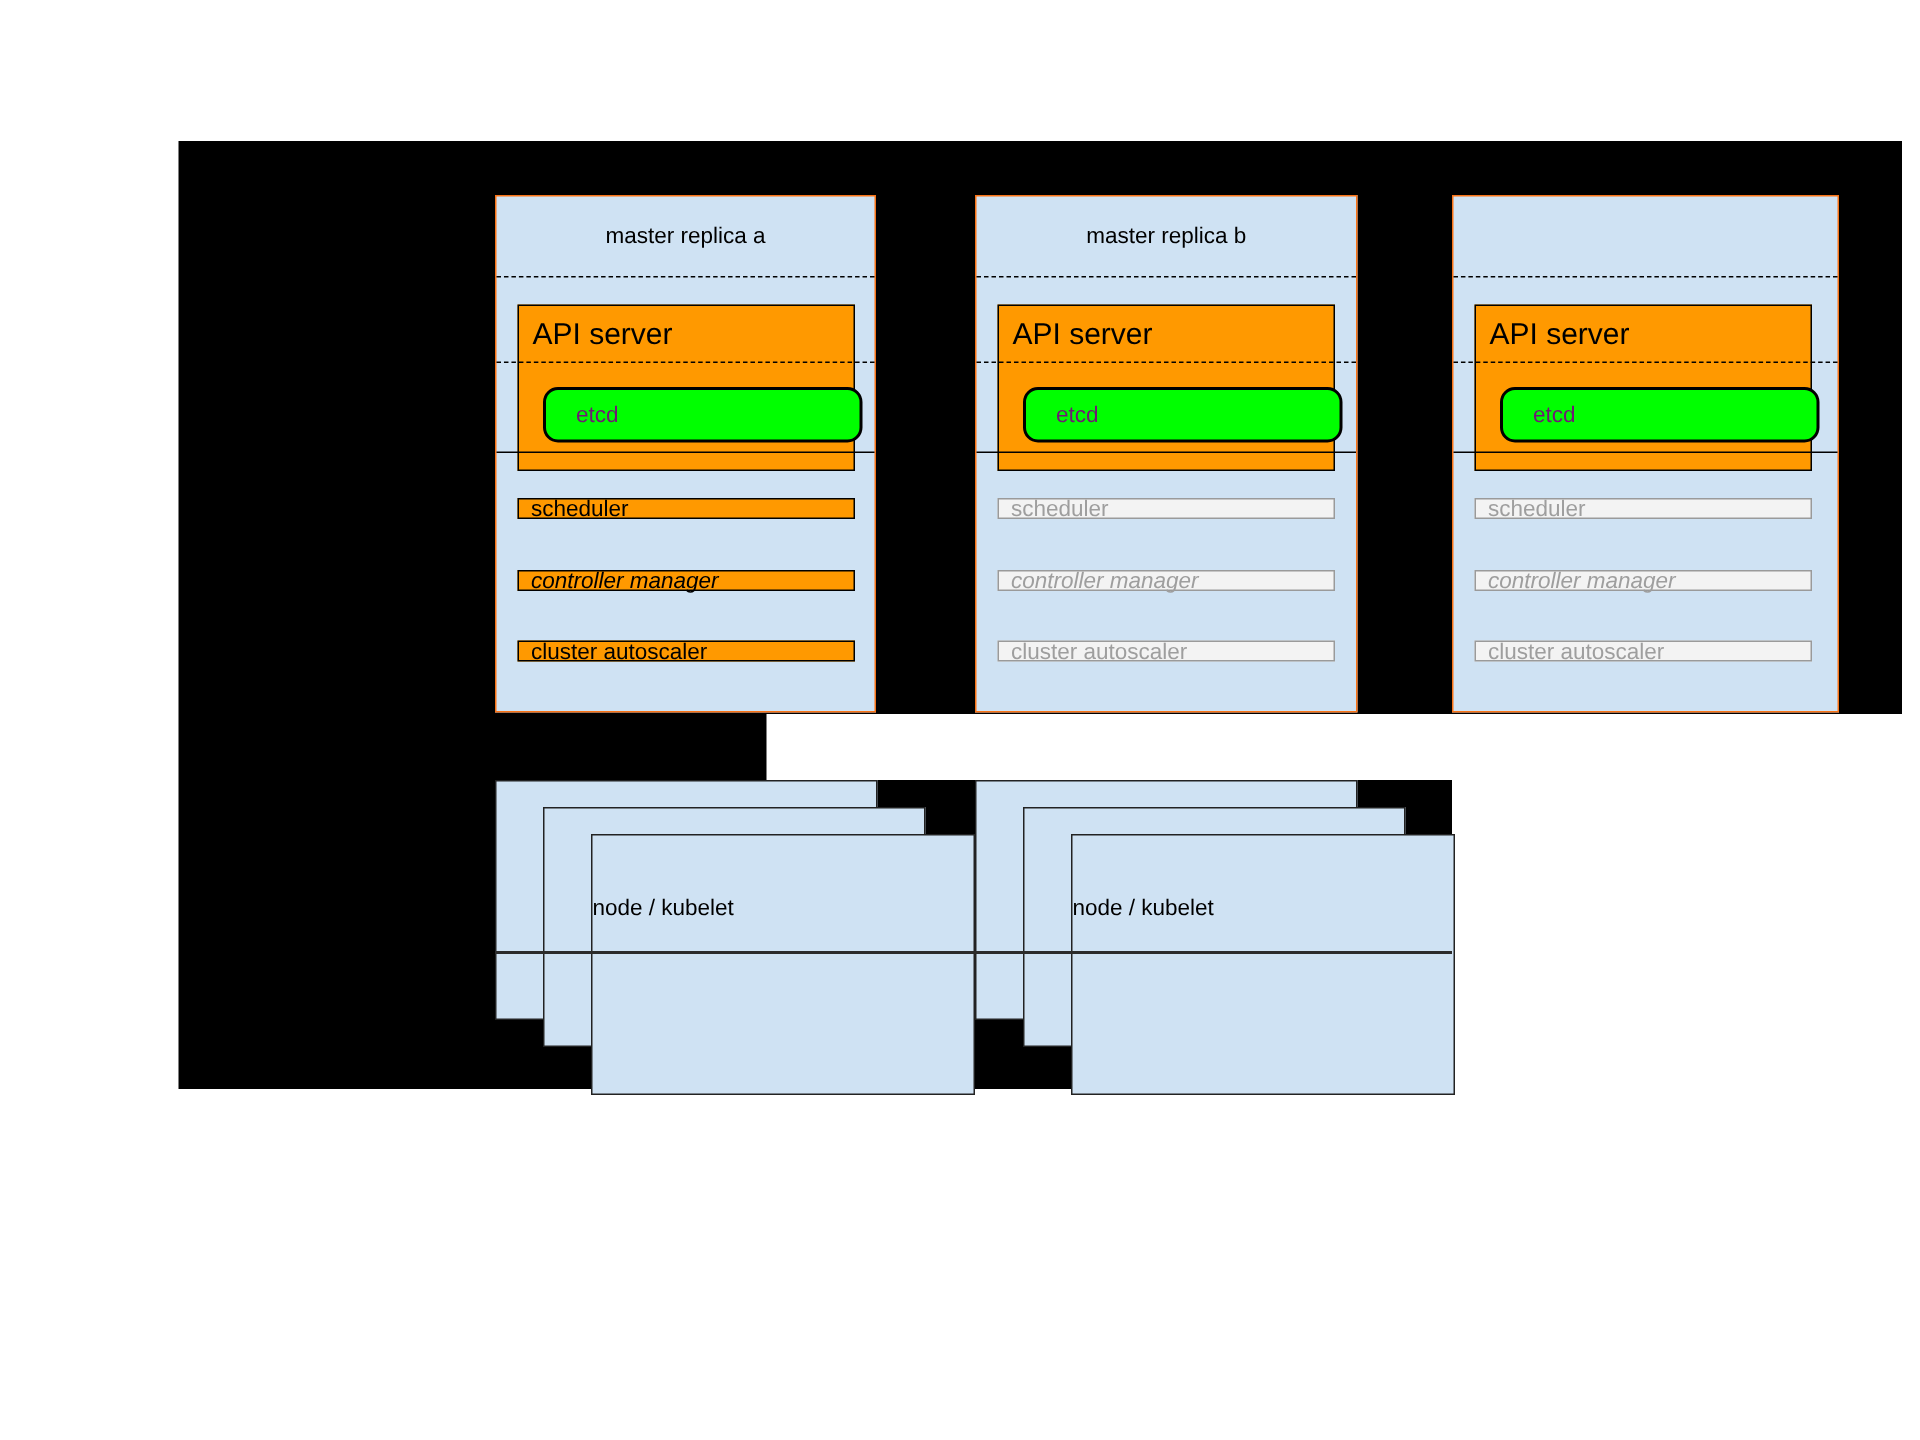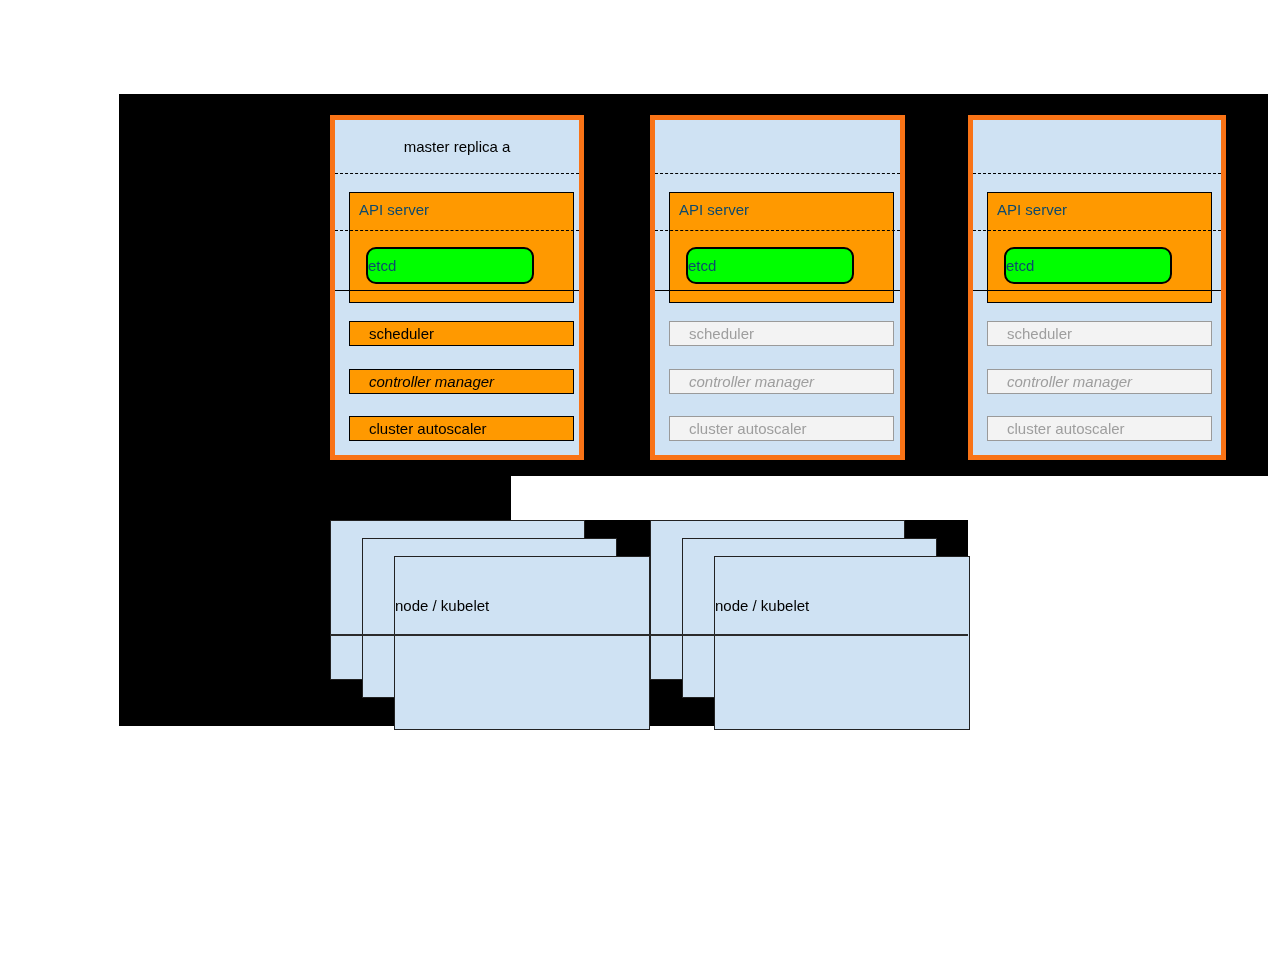--- a/index.html
+++ b/index.html
@@ -8,22 +8,22 @@
     position: relative; width: 1280px; height: 960px;
     background: #ffffff; overflow: hidden;
   }
 
   
   .panel-main  { position: absolute; left: 119px; top: 94px;  width: 1149px; height: 382px; background: #000; }
   .panel-left  { position: absolute; left: 119px; top: 476px; width: 392px;  height: 250px; background: #000; }
 
   
   .replica {
-    position: absolute; top: 115px; height: 345px;
-    background: #cfe2f3; border: 5px solid #f97316;
+    position: absolute; top: 130px; height: 345px;
+    background: #cfe2f3; border: 1px solid #f97316;
   }
   .replica-a { left: 330px; width: 254px; }
   .replica-b { left: 650px; width: 255px; }
   .replica-c { left: 968px; width: 258px; }
 
   .replica-title {
     position: absolute; left: 0; top: 0; width: 100%; height: 53px;
     display: flex; align-items: center; justify-content: center;
     font-size: 15px; color: #000;
   }
@@ -31,31 +31,31 @@
   .divider.dashed { border-top: 1px dashed #000; }
   .divider.solid  { border-top: 1px solid  #000; }
   .div-title { top: 53px; }
   .div-mid   { top: 110px; }
   .div-low   { top: 170px; }
 
   .api-box {
     position: absolute; left: 14px; top: 72px; width: 225px; height: 111px;
     background: #ff9900; border: 1px solid #000; z-index: 2;
   }
-  .api-label { padding: 8px 4px 0 9px; font-size: 15px; color: #0c4a6e; }
+  .api-label { padding: 8px 4px 0 9px; font-size: 20px; color: #000000; }
   .etcd-box {
-    position: absolute; left: 16px; top: 54px; width: 168px; height: 37px;
+    position: absolute; left: 16px; top: 54px; width: 213px; height: 37px;
     background: #00ff00; border: 2px solid #000; border-radius: 10px;
-    display: flex; align-items: center; padding-left: 0;
-    font-size: 15px; color: #0c4a6e; z-index: 3;
+    display: flex; align-items: center; padding-left: 20px;
+    font-size: 15px; color: #701a75; z-index: 3;
   }
 
   .comp {
-    position: absolute; left: 14px; width: 225px; height: 25px;
-    display: flex; align-items: center; padding-left: 19px;
+    position: absolute; left: 14px; width: 225px; height: 14px;
+    display: flex; align-items: center; padding-left: 8px;
     font-size: 15px; z-index: 2;
   }
   .comp-1 { top: 201px; }
   .comp-2 { top: 249px; font-style: italic; }
   .comp-3 { top: 296px; }
   .comp.active   { background: #ff9900; border: 1px solid #000;    color: #000; }
   .comp.inactive { background: #f3f3f3; border: 1px solid #9a9a9a; color: #9e9e9e; }
 
   
   .stack { position: absolute; top: 520px; height: 206px; background: #000; }
@@ -101,20 +101,21 @@
     </div>
     <div class="comp comp-2 active">
       <span>controller manager</span>
     </div>
     <div class="comp comp-3 active">
       <span>cluster autoscaler</span>
     </div>
   </div>
 
   <div class="replica replica-b">
+    <div class="replica-title">master replica b</div>
     <div class="divider dashed div-title"></div>
     <div class="api-box">
       <div class="api-label">API server</div>
       <div class="etcd-box">
         <span>etcd</span>
       </div>
     </div>
     <div class="divider dashed div-mid"></div>
     <div class="divider solid div-low"></div>
     <div class="comp comp-1 inactive">

